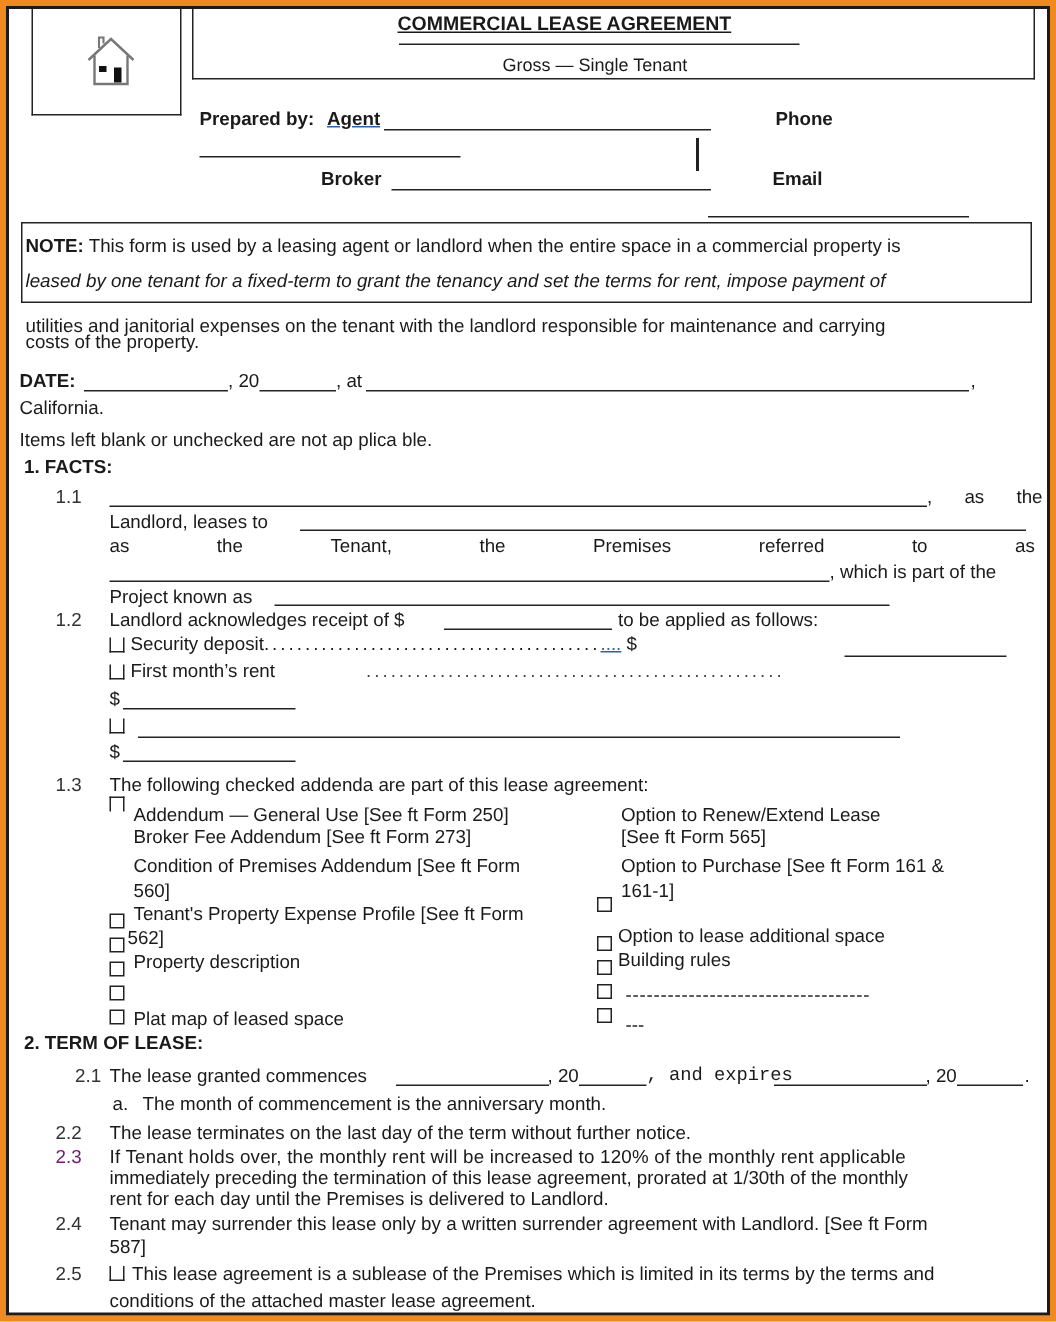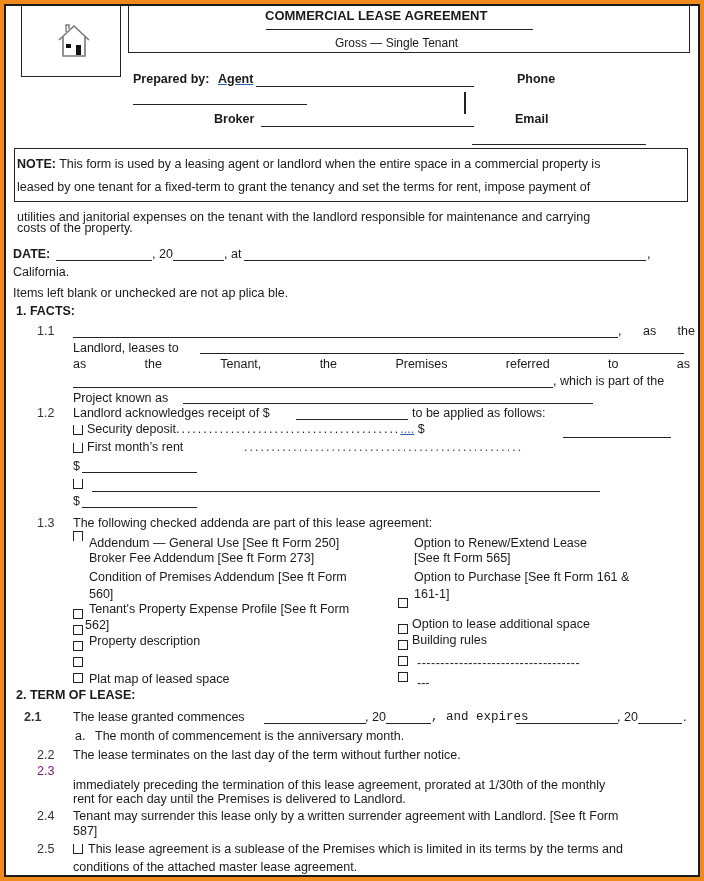--- a/index.html
+++ b/index.html
@@ -23,42 +23,42 @@
     <svg width="40" height="40" viewBox="0 0 40 40" style="position:absolute;left:32px;top:18px;">
       <path d="M5 20 L20 6 L35 20" fill="none" stroke="#777" stroke-width="1.6"></path>
       <path d="M9 17 V36 H31 V17" fill="none" stroke="#777" stroke-width="1.6"></path>
       <path d="M12 12 V5 H15 V9" fill="none" stroke="#777" stroke-width="1.4"></path>
       <rect x="12" y="24" width="5" height="4" fill="#111"></rect>
       <rect x="22" y="25" width="5" height="10" fill="#111"></rect>
     </svg>
   </div>
 
   <div class="box" style="left:122px;top:-4px;width:560px;height:50px;border-top:none;">
-    <div class="abs b" style="left:136px;top:6px;font-size:13px;">COMMERCIAL LEASE AGREEMENT</div>
+    <div class="abs b" style="left:136px;top:6px;font-size:13px;text-decoration:underline;">COMMERCIAL LEASE AGREEMENT</div>
     <div class="line" style="left:137px;top:27px;width:267px;"></div>
     <div class="abs" style="left:206px;top:34px;font-size:12px;">Gross — Single Tenant</div>
   </div>
 
   <div class="abs b f" style="left:127px;top:66px;">Prepared by:</div>
   <div class="abs b f" style="left:212px;top:66px;color:#1a1a1a;text-decoration:underline;text-decoration-color:#2b5fb3;">Agent</div>
   <div class="line" style="left:250px;top:80px;width:218px;"></div>
   <div class="abs b f" style="left:511px;top:66px;">Phone</div>
   <div class="line" style="left:127px;top:98px;width:174px;"></div>
   <div style="position:absolute;left:458px;top:86px;width:1.5px;height:22px;background:#222;"></div>
   <div class="abs b f" style="left:208px;top:106px;">Broker</div>
   <div class="line" style="left:255px;top:120px;width:213px;"></div>
   <div class="abs b f" style="left:509px;top:106px;">Email</div>
   <div class="line" style="left:466px;top:138px;width:174px;"></div>
 
   <div class="box" style="left:8px;top:142px;width:672px;height:52px;"></div>
   <div class="abs f" style="left:11px;top:151px;">
     <span class="b">NOTE:</span>
     <span>This form is used by a leasing agent or landlord when the entire space in a commercial property is</span>
   </div>
-  <div class="abs f" style="left:11px;top:174px;">leased by one tenant for a fixed-term to grant the tenancy and set the terms for rent, impose payment of</div>
+  <div class="abs f" style="left:11px;top:174px;font-style:italic;">leased by one tenant for a fixed-term to grant the tenancy and set the terms for rent, impose payment of</div>
   <div class="abs f" style="left:11px;top:204px;">utilities and janitorial expenses on the tenant with the landlord responsible for maintenance and carrying</div>
   <div class="abs f" style="left:11px;top:215px;">costs of the property.</div>
 
   <div class="abs b f" style="left:7px;top:241px;">DATE:</div>
   <div class="line" style="left:50px;top:254px;width:96px;"></div>
   <div class="abs f" style="left:146px;top:241px;">, 20</div>
   <div class="line" style="left:167px;top:254px;width:51px;"></div>
   <div class="abs f" style="left:218px;top:241px;">, at</div>
   <div class="line" style="left:238px;top:254px;width:402px;"></div>
   <div class="abs f" style="left:641px;top:241px;">,</div>
@@ -142,38 +142,39 @@
   <div class="abs f" style="left:406px;top:611px;">Option to lease additional space</div>
   <div class="cb" style="left:392px;top:634px;"></div>
   <div class="abs f" style="left:406px;top:627px;">Building rules</div>
   <div class="cb" style="left:392px;top:650px;"></div>
   <div class="abs f" style="left:411px;top:650px;letter-spacing:0.5px;">-----------------------------------</div>
   <div class="cb" style="left:392px;top:666px;"></div>
   <div class="abs f" style="left:411px;top:670px;">---</div>
 
   <div class="abs b f" style="left:10px;top:682px;">2.  TERM OF LEASE:</div>
 
-  <div class="abs f" style="left:18px;top:704px;color:#333;font-weight:bold;">2.1</div>
+  <div class="abs f" style="left:44px;top:704px;color:#333;">2.1</div>
   <div class="abs f" style="left:67px;top:704px;">The lease granted commences</div>
   <div class="line" style="left:258px;top:717px;width:102px;"></div>
   <div class="abs f" style="left:359px;top:704px;">, 20</div>
   <div class="line" style="left:380px;top:717px;width:45px;"></div>
   <div class="abs f" style="left:425px;top:704px;font-family:Liberation Mono, monospace;">, and expires</div>
   <div class="line" style="left:510px;top:717px;width:102px;"></div>
   <div class="abs f" style="left:611px;top:704px;">, 20</div>
   <div class="line" style="left:632px;top:717px;width:44px;"></div>
   <div class="abs f" style="left:677px;top:704px;">.</div>
 
   <div class="abs f" style="left:69px;top:723px;">a.</div>
   <div class="abs f" style="left:89px;top:723px;">The month of commencement is the anniversary month.</div>
 
   <div class="abs f" style="left:31px;top:742px;color:#333;">2.2</div>
   <div class="abs f" style="left:67px;top:742px;">The lease terminates on the last day of the term without further notice.</div>
 
   <div class="abs f" style="left:31px;top:758px;color:#701a75;">2.3</div>
+  <div class="abs f" style="left:67px;top:758px;letter-spacing:0.15px;">If Tenant holds over, the monthly rent will be increased to 120% of the monthly rent applicable</div>
   <div class="abs f" style="left:67px;top:772px;">immediately preceding the termination of this lease agreement, prorated at 1/30th of the monthly</div>
   <div class="abs f" style="left:67px;top:786px;">rent for each day until the Premises is delivered to Landlord.</div>
 
   <div class="abs f" style="left:31px;top:803px;color:#333;">2.4</div>
   <div class="abs f" style="left:67px;top:803px;">Tenant may surrender this lease only by a written surrender agreement with Landlord. [See ft Form</div>
   <div class="abs f" style="left:67px;top:818px;">587]</div>
 
   <div class="abs f" style="left:31px;top:836px;color:#333;">2.5</div>
   <div class="cb" style="left:67px;top:838px;border-top:none;"></div>
   <div class="abs f" style="left:82px;top:836px;">This lease agreement is a sublease of the Premises which is limited in its terms by the terms and</div>

